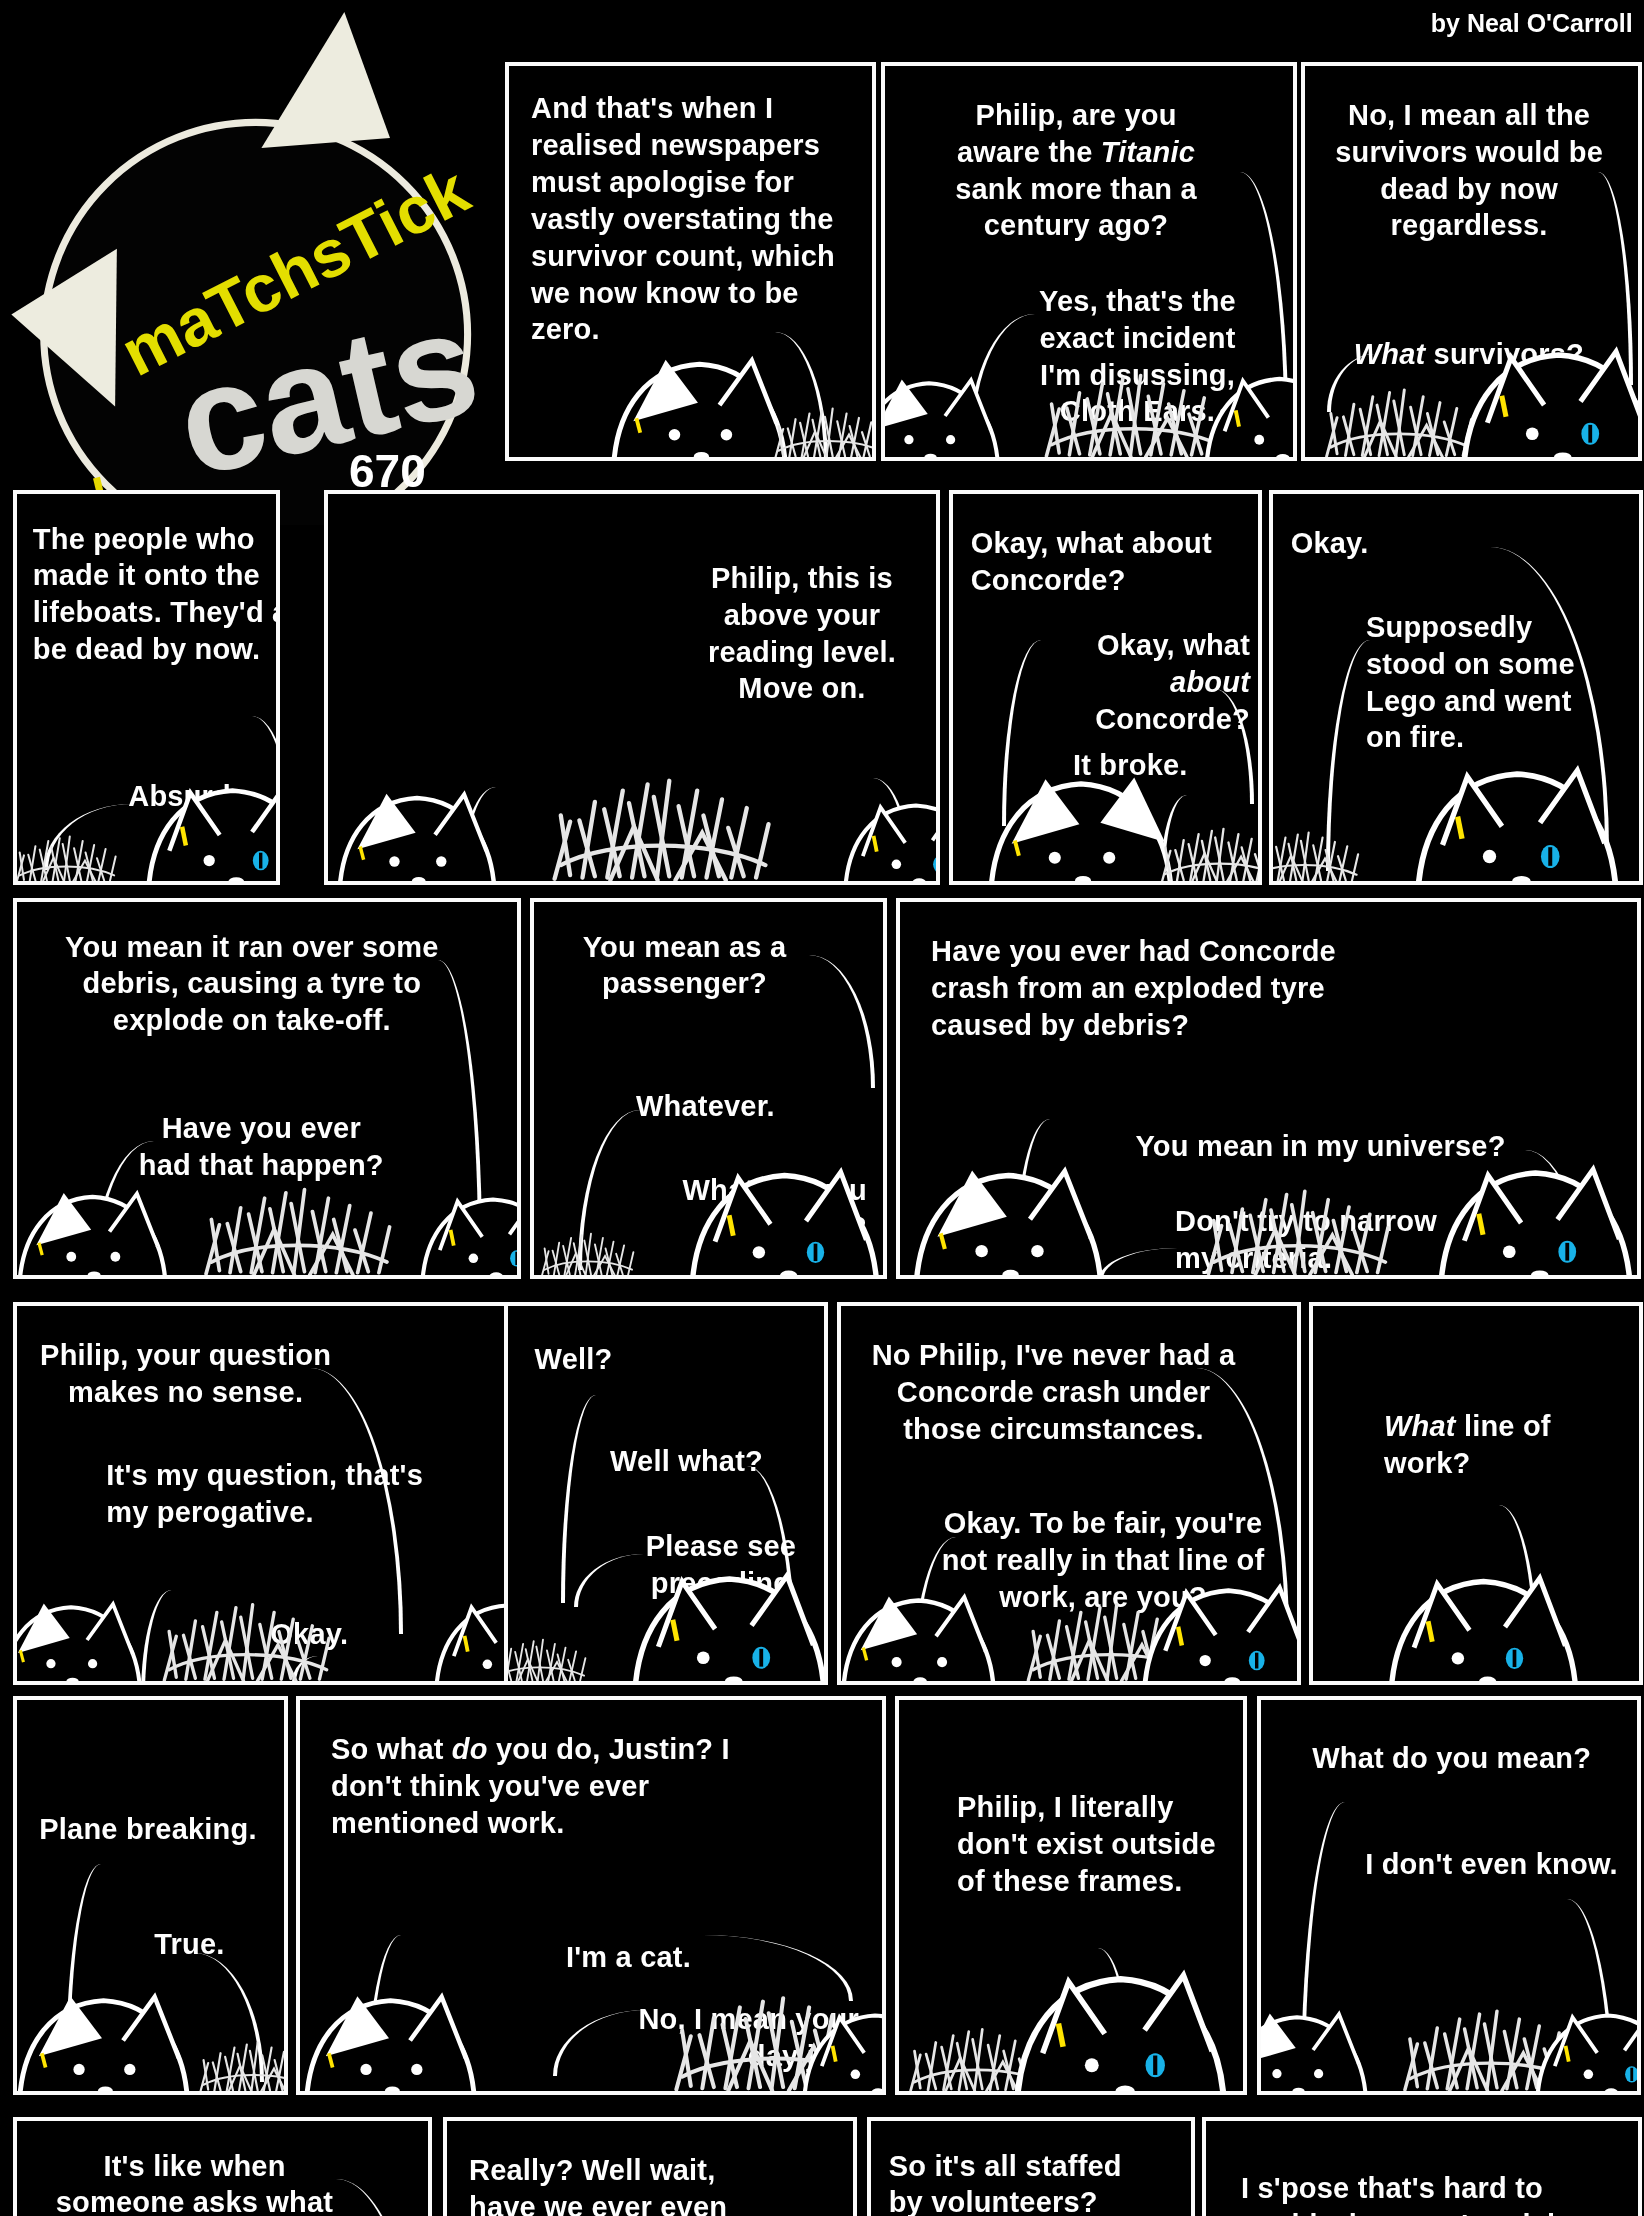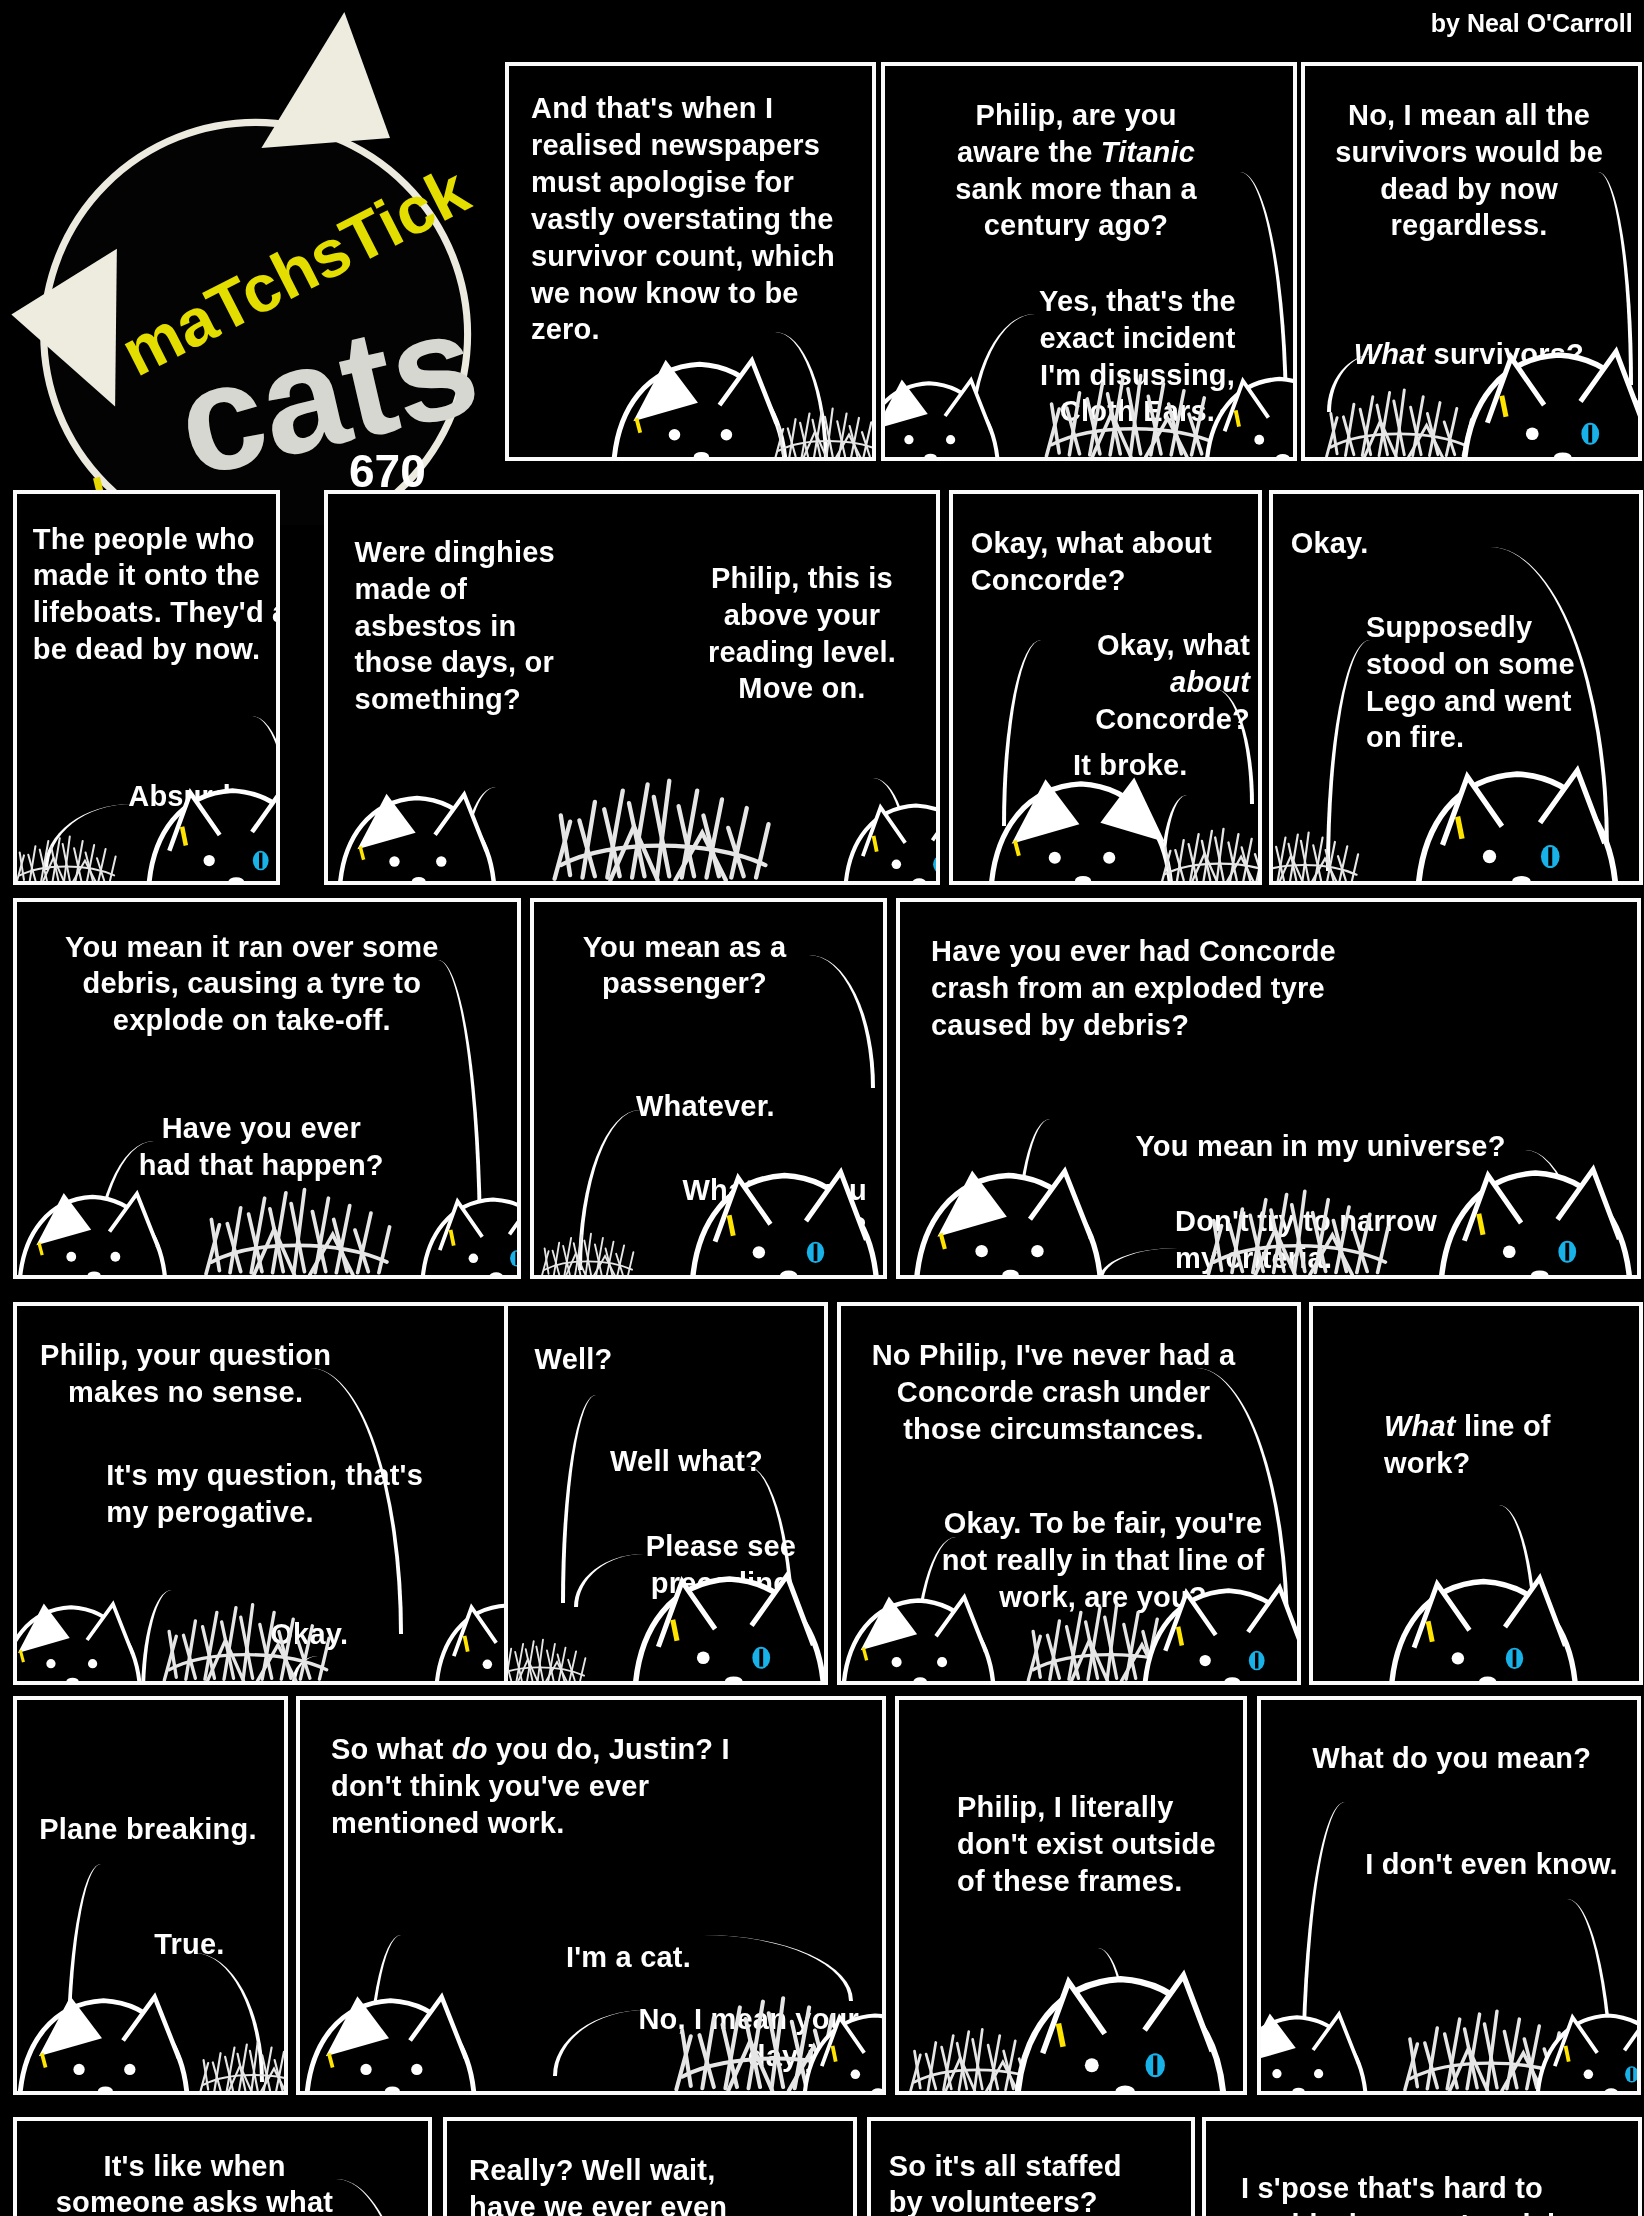--- a/index.html
+++ b/index.html
@@ -136,21 +136,20 @@
   <div class="tail tl" style="left:26.6px;top:310px;width:84px;height:66px;"></div>
   <svg class="tuft" viewBox="0 0 400 220" style="left:-8.9px;width:115px;height:63px;">
       <use href="#tuft"></use>
     </svg>
   <svg class="cat" viewBox="0 0 460 300" style="left:129px;width:173px;height:113px;">
       <use href="#cat-right"></use>
     </svg>
 </section>
 
 <section class="panel" style="left:324px;top:490px;width:616px;height:395px;">
-  <div class="bubble" style="left:26.6px;top:40px;width:204px;">Were dinghies made of asbestos in those days, or something?</div>
   <div class="bubble" style="left:372px;top:66px;width:204px;text-align:center;">Philip, this is above your reading level. Move on.</div>
   <div class="tail tl" style="left:133px;top:293px;width:31px;height:93px;"></div>
   <div class="tail tr" style="left:545px;top:284px;width:35px;height:102px;"></div>
   <svg class="cat" viewBox="0 0 460 300" style="left:8.9px;width:160px;height:104px;">
       <use href="#cat-left"></use>
     </svg>
   <svg class="tuft" viewBox="0 0 400 220" style="left:208px;width:248px;height:137px;">
       <use href="#tuft"></use>
     </svg>
   <svg class="cat" viewBox="0 0 460 300" style="right:-53px;width:146px;height:95px;">

